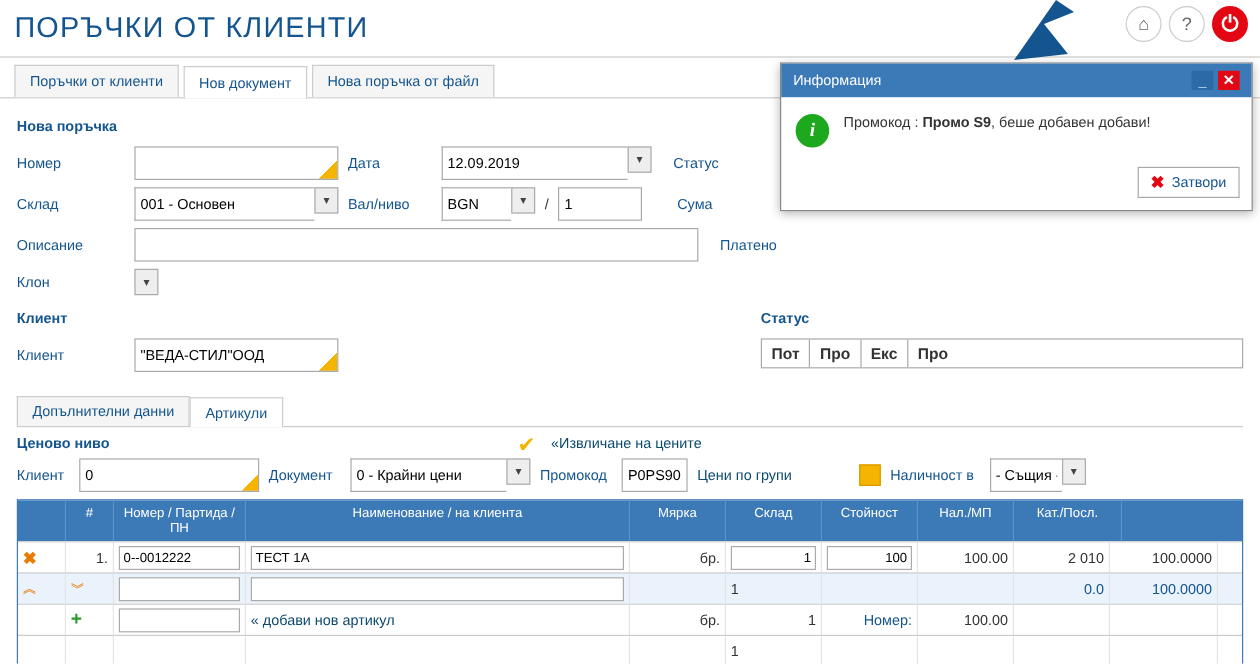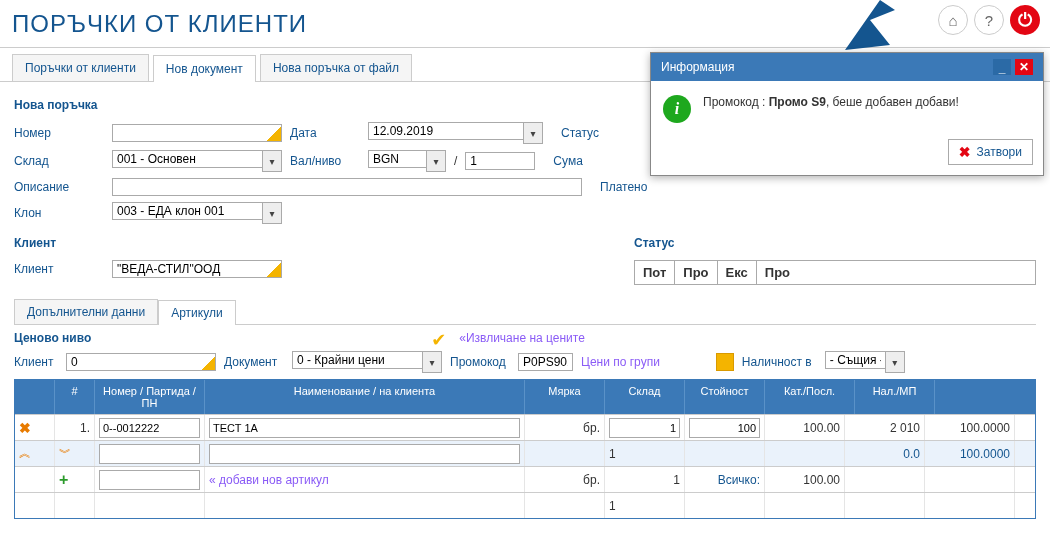--- a/index.html
+++ b/index.html
@@ -10,34 +10,34 @@
   .circle-btn { width: 30px; height: 30px; border-radius: 50%; border: 1px solid #ccc; display: flex; align-items: center; justify-content: center; font-size: 15px; color: #666; background: #fff; cursor: pointer; }
   .power-btn { width: 30px; height: 30px; border-radius: 50%; background: #e30613; color: #fff; display: flex; align-items: center; justify-content: center; cursor: pointer; font-weight: bold; font-size:18px; }
   .bird { position: absolute; right: 150px; top: -5px; width: 60px; height: 60px; }
   .tabs { display: flex; padding: 0 12px; border-bottom: 1px solid #ccc; margin-top:6px; }
   .tab { padding: 6px 12px; border: 1px solid #ccc; border-bottom: none; margin-right: 4px; background: #f5f5f5; cursor: pointer; color:#14558f; }
   .tab.active { background: #fff; color: #14558f; font-weight: normal; position: relative; top:1px; }
   .form-area { padding: 10px 14px; }
   .section-title { color: #14558f; font-weight: bold; margin: 6px 0 10px 0; }
   .row { display: flex; align-items: center; margin-bottom: 6px; gap: 8px; }
   .label { width: 90px; color: #14558f; }
-  .inp { height: 18px; border: 1px solid #aaa; background: #fff; padding: 0 4px; font-size:12px; }
+  .inp { height: 28px; border: 1px solid #aaa; background: #fff; padding: 0 4px; font-size:12px; }
   .inp.yellow-corner { background: linear-gradient(135deg, #fff 0%, #fff 92%, #f4b400 92%); }
   .dropdown-wrap { display:flex; }
   .dropdown-wrap .inp { border-right:none; }
   .dd-btn { width:20px; height:22px; border:1px solid #aaa; background:#eee; display:flex; align-items:center; justify-content:center; cursor:pointer; font-size:10px; color:#444; }
   .two-col { display: flex; gap: 40px; }
   .col-left { flex: 0 0 580px; }
   .col-right { flex: 1; }
   .subtabs { display: flex; border-bottom: 1px solid #ccc; margin-top: 14px; }
   .subtab { padding: 5px 12px; border: 1px solid #ccc; border-bottom: none; background: #f5f5f5; cursor: pointer; color:#14558f; }
   .subtab.active { background: #fff; font-weight: normal; position:relative; top:1px; }
   .price-row { display: flex; align-items: center; gap: 10px; margin: 4px 0; }
   .check-orange { width:18px; height:18px; color:#f4b400; font-size:18px; }
-  .link { color:#8b5cf6; cursor:pointer; }
+  .link { color:#0c4a6e; cursor:pointer; }
   .orange-sq { width:18px; height:18px; background:#f4b400; border:1px solid #d99a00; cursor:pointer; }
   .grid { border:1px solid #3b79b7; }
   .grid-head { display:flex; background:#3b79b7; color:#fff; font-size:11px; }
   .gh { padding:5px 4px; border-right:1px solid #5a92c8; text-align:center; }
   .grid-row { display:flex; background:#fff; border-top:1px solid #ccc; align-items:center; height:26px; }
   .grid-row.blue-tinge { background:#eaf2fb; }
   .gc { padding:2px 4px; border-right:1px solid #e5e5e5; height:100%; display:flex; align-items:center; }
   .gc input { width:100%; height:20px; border:1px solid #aaa; font-size:11px; padding:0 3px; }
   .gc.right { justify-content:flex-end; }
   .w-action{width:40px} .w-num{width:40px} .w-code{width:110px}
@@ -103,33 +103,32 @@
       <input class="inp" style="width: 150px;" value="001 - Основен">
       <div class="dd-btn">▾</div>
     </div>
     <div class="label" style="width:70px">Вал/ниво</div>
     <div class="dropdown-wrap">
       <input class="inp" style="width: 58px;" value="BGN">
       <div class="dd-btn">▾</div>
     </div>
     <span>/</span>
     <input class="inp" style="width: 70px;" value="1">
-    <div class="label" style="width:60px;margin-left:10px">Сума</div>
+    <div class="label" style="width:60px;margin-left:21px">Сума</div>
   </div>
 
   <div class="row">
     <div class="label">Описание</div>
     <input class="inp" style="width: 470px;">
     <div class="label" style="width:60px;margin-left:10px">Платено</div>
   </div>
 
   <div class="row">
     <div class="label">Клон</div>
     <div class="dropdown-wrap">
-      <input class="inp" style="width: 150px;" value="003 - ЕДА клон 001">
       <div class="dd-btn">▾</div>
     </div>
   </div>
 
   <div class="two-col">
     <div class="col-left">
       <div class="section-title">Клиент</div>
       <div class="row">
         <div class="label">Клиент</div>
         <input class="inp yellow-corner" style="width: 170px;" value="&quot;ВЕДА-СТИЛ&quot;ООД">
@@ -180,22 +179,22 @@
 
   <div class="grid">
     <div class="grid-head">
       <div class="gh w-action"></div>
       <div class="gh w-num">#</div>
       <div class="gh w-code">Номер / Партида / ПН</div>
       <div class="gh w-name">Наименование / на клиента</div>
       <div class="gh w-unit">Мярка</div>
       <div class="gh w-price">Склад</div>
       <div class="gh w-sum">Стойност</div>
+      <div class="gh w-stock">Нал./МП</div>
       <div class="gh w-last">Кат./Посл.</div>
-      <div class="gh w-stock">Нал./МП</div>
     </div>
 
     <div class="grid-row">
       <div class="gc w-action">
           <span class="x-ico">✖</span>
         </div>
       <div class="gc w-num right">1.</div>
       <div class="gc w-code">
           <input value="0--0012222" style="">
         </div>
@@ -239,21 +238,21 @@
       <div class="gc w-action"></div>
       <div class="gc w-num">
           <span class="plus-ico">+</span>
         </div>
       <div class="gc w-code">
           <input style="">
         </div>
       <div class="gc w-name link">« добави нов артикул</div>
       <div class="gc w-unit right">бр.</div>
       <div class="gc w-qty right">1</div>
-      <div class="gc w-price right" style="color:#14558f">Всичко:</div>
+      <div class="gc w-price right" style="color:#14558f">Номер:</div>
       <div class="gc w-sum right">100.00</div>
       <div class="gc w-stock"></div>
       <div class="gc w-last"></div>
     </div>
 
     <div class="grid-row">
       <div class="gc w-action"></div>
         <div class="gc w-num"></div>
         <div class="gc w-code"></div>
         <div class="gc w-name"></div>

